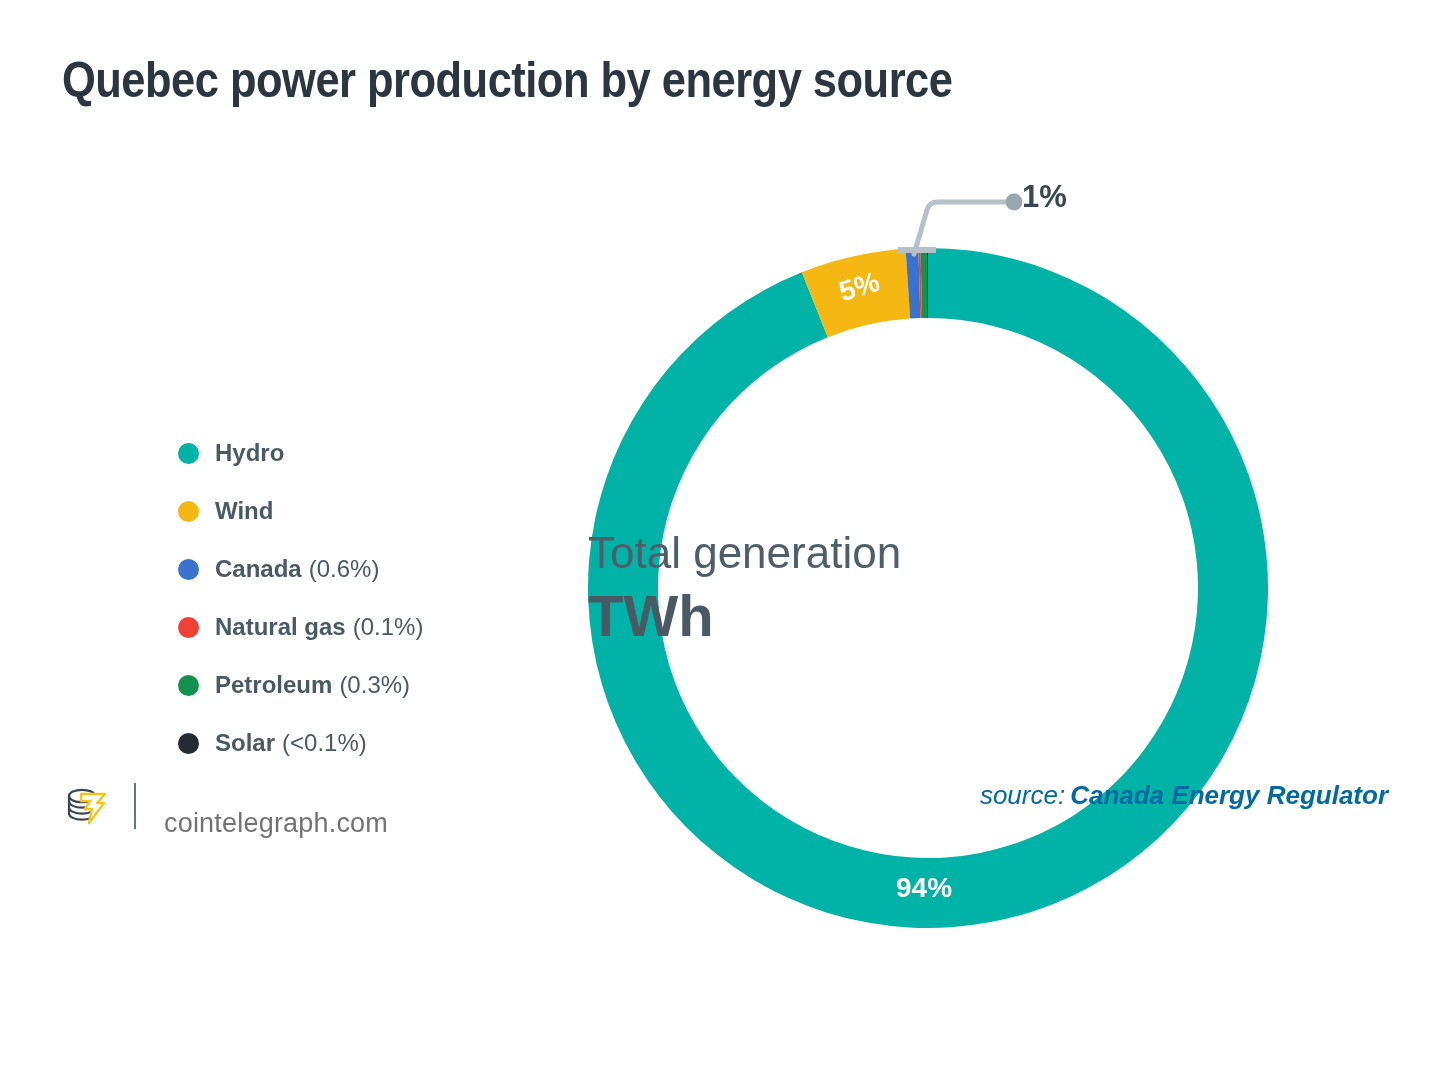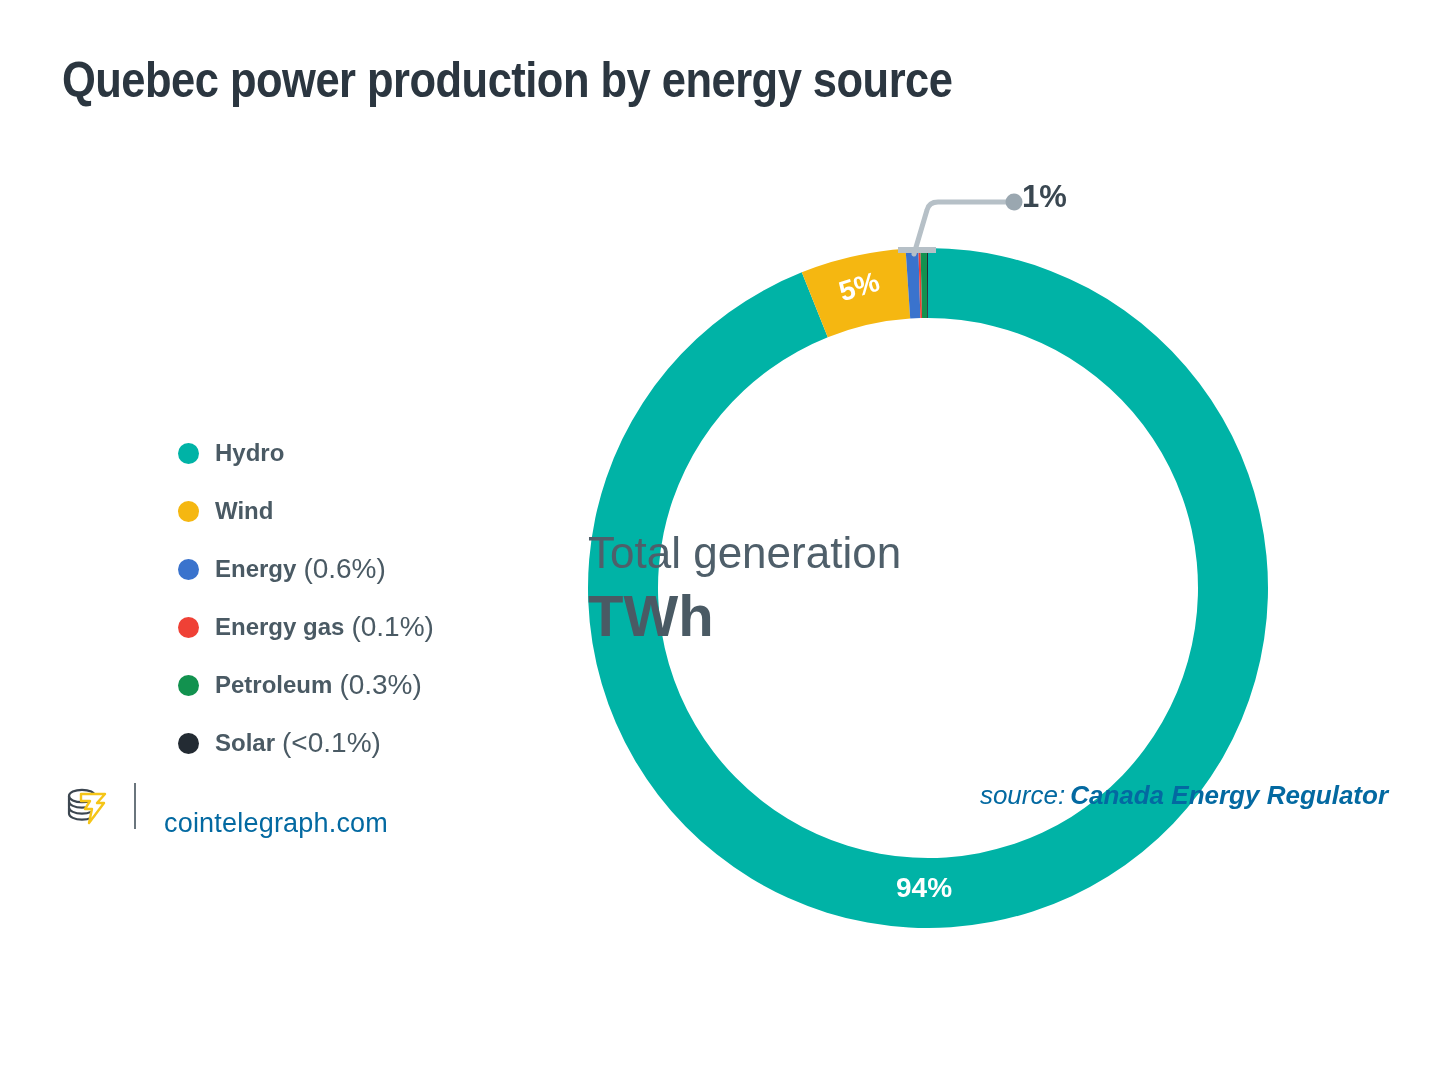--- a/index.html
+++ b/index.html
@@ -46,21 +46,21 @@
     border-radius:50%;
     flex:0 0 auto;
     margin-right:16px;
   }
   .legend-label {
     font-size:24px;
     font-weight:bold;
     color:#4a5a64;
   }
   .legend-pct {
-    font-size:28px;
+    font-size:24px;
     font-weight:normal;
     color:#4a5a64;
     margin-left:7px;
   }
 
   
   .donut-wrap {
     position:absolute;
     left:588px; top:248px;
     width:680px; height:680px;
@@ -141,21 +141,21 @@
   .brand-logo { width:48px; height:48px; flex:0 0 auto; }
   .brand-divider {
     width:2px; height:46px;
     background:#6a757d;
     margin:0 28px 0 24px;
     flex:0 0 auto;
   }
   .brand-url {
     font-size:27px;
     font-weight:normal;
-    color:#0369a1;
+    color:#737373;
     letter-spacing:0.2px;
     margin-top:36px;
   }
   .source {
     position:absolute;
     right:62px; top:26px;
     font-size:26px;
     color:#0369a1;
     white-space:nowrap;
   }
@@ -175,26 +175,26 @@
       <span class="legend-label">Hydro</span>
       <span class="legend-pct"></span>
     </div>
     <div class="legend-item">
       <span class="legend-dot" style="background:#f5b711"></span>
       <span class="legend-label">Wind</span>
       <span class="legend-pct"></span>
     </div>
     <div class="legend-item">
       <span class="legend-dot" style="background:#3a73cd"></span>
-      <span class="legend-label">Energy</span>
+      <span class="legend-label">Canada</span>
       <span class="legend-pct">(0.6%)</span>
     </div>
     <div class="legend-item">
       <span class="legend-dot" style="background:#ef4136"></span>
-      <span class="legend-label">Energy gas</span>
+      <span class="legend-label">Natural gas</span>
       <span class="legend-pct">(0.1%)</span>
     </div>
     <div class="legend-item">
       <span class="legend-dot" style="background:#12924f"></span>
       <span class="legend-label">Petroleum</span>
       <span class="legend-pct">(0.3%)</span>
     </div>
     <div class="legend-item">
       <span class="legend-dot" style="background:#232b33"></span>
       <span class="legend-label">Solar</span>

